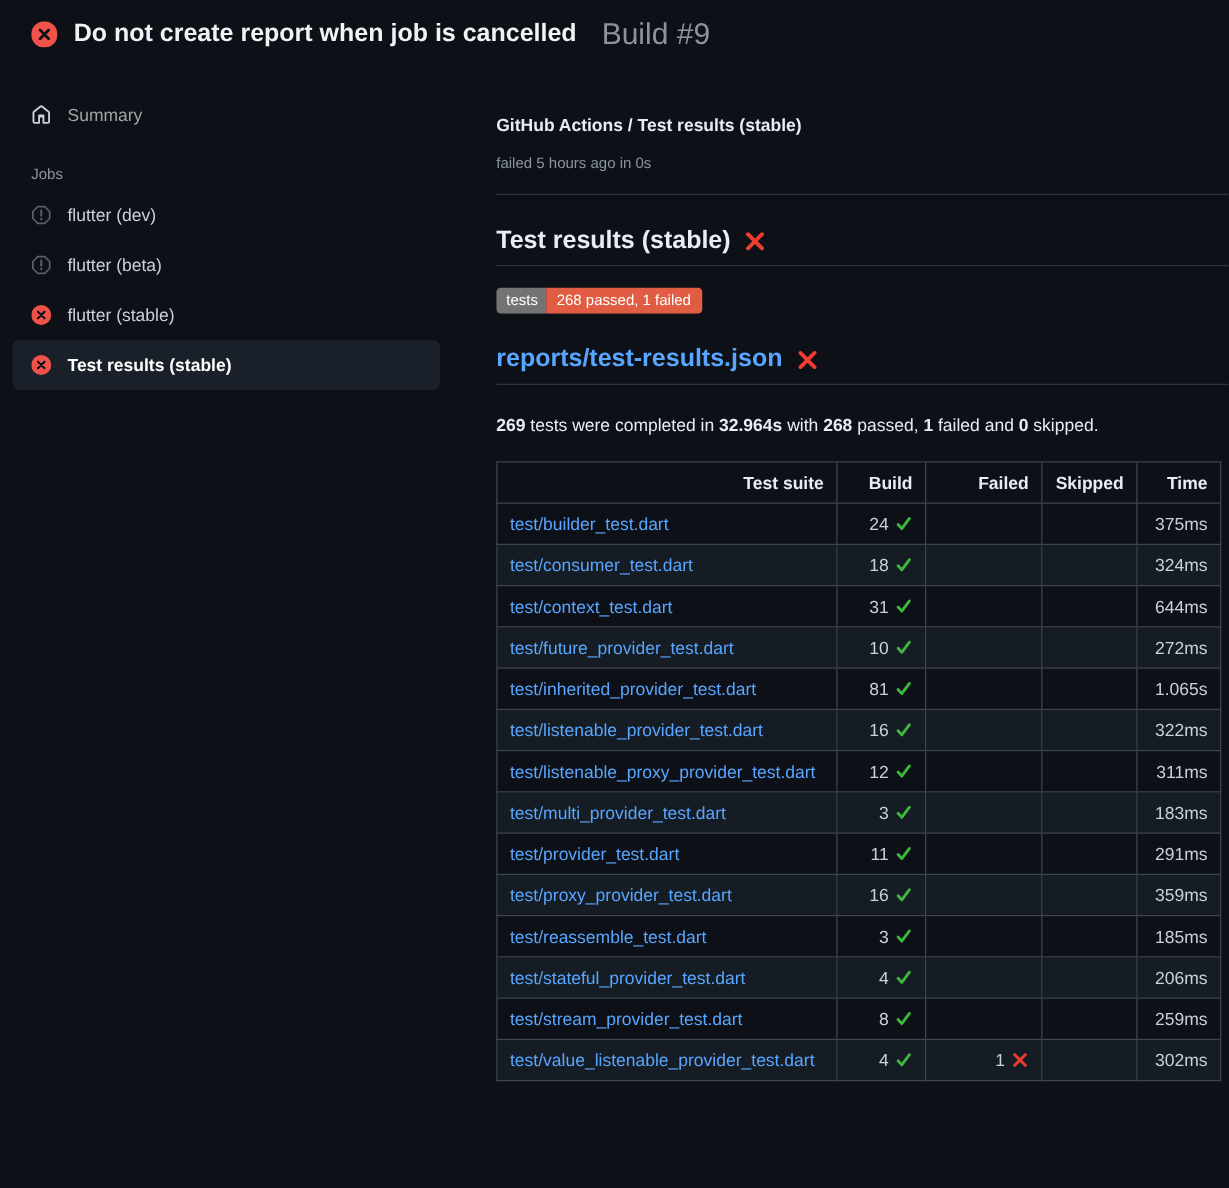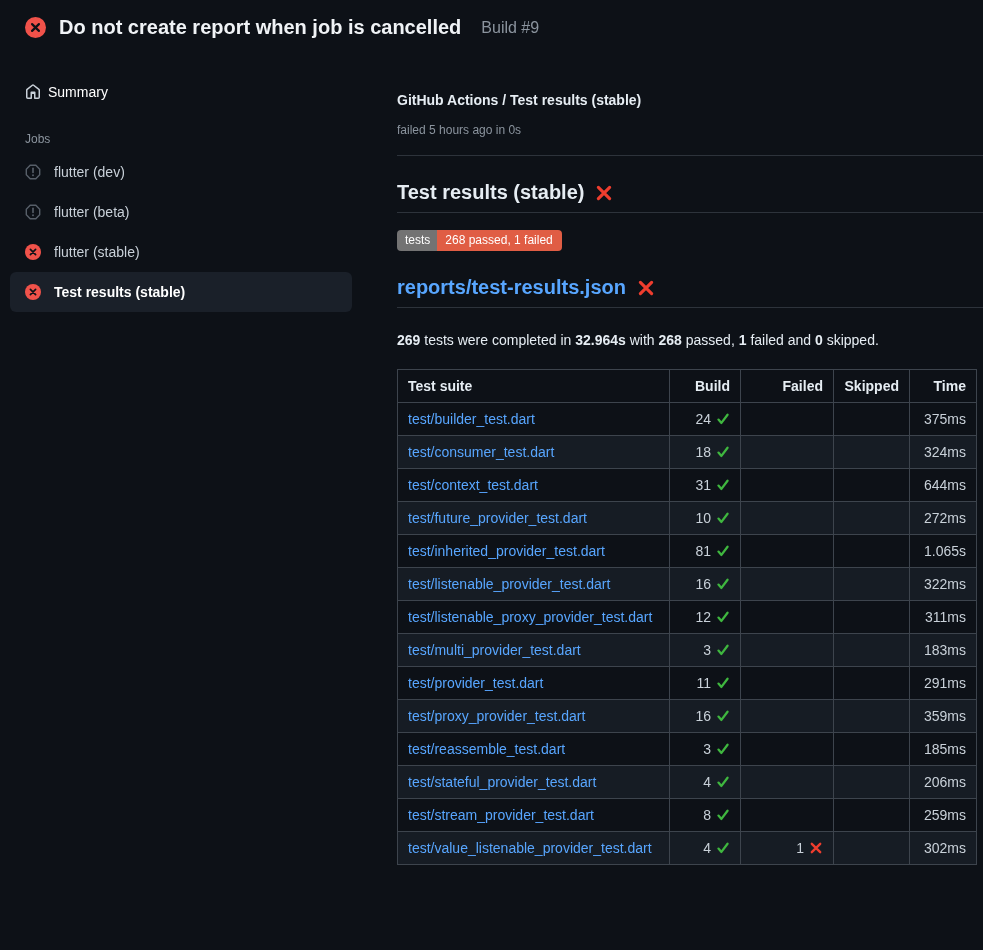--- a/index.html
+++ b/index.html
@@ -12,31 +12,31 @@
   }
 
   
   .top-header {
     display: flex; align-items: center;
     padding: 15px 0 10px 25px; gap: 13px;
     height: 50px;
   }
   .top-header .status-circle { width: 21px; height: 21px; flex-shrink: 0; }
   .top-header h1 { font-size: 20px; font-weight: 700; color: #f0f3f6; white-space: nowrap; }
-  .top-header .build-num { font-size: 16px; font-weight: 400; color: #8b949e; margin-left: 7px; }
+  .top-header .build-num { font-size: 24px; font-weight: 400; color: #8b949e; margin-left: 7px; }
 
   
   .layout { display: flex; align-items: flex-start; }
 
   
   .sidebar { width: 397px; flex-shrink: 0; padding: 26px 45px 0 10px; }
   .summary-item {
-    display: flex; align-items: center; gap: 7px;
+    display: flex; align-items: center; gap: 13px;
     padding: 8px 15px; border-radius: 6px; cursor: pointer;
-    color: #ffffff; font-size: 14px;
+    color: #a3a3a3; font-size: 14px;
   }
   .summary-item svg { width: 16px; height: 16px; flex-shrink: 0; }
   .jobs-label { margin: 24px 0 6px 15px; font-size: 12px; color: #8b949e; }
   .job-item {
     display: flex; align-items: center; gap: 13px;
     padding: 11px 15px; border-radius: 6px; cursor: pointer;
     color: #c9d1d9; font-size: 14px; line-height: 18px;
   }
   .job-item.selected { background: #1a2029; color: #ffffff; font-weight: 700; }
   .status-icon { width: 16px; height: 16px; flex-shrink: 0; display: block; }
@@ -69,21 +69,21 @@
   
   table.results {
     margin-top: 19px; border-collapse: collapse;
     width: 555px; font-size: 14px; table-layout: fixed;
   }
   .results th, .results td {
     border: 1px solid #3d444d; padding: 7px 10px; line-height: 18px;
     white-space: nowrap; overflow: hidden;
   }
   .results th { font-weight: 700; color: #e6edf3; text-align: right; }
-  .results th.col-suite { text-align: left; }
+  .results th.col-suite { text-align: right; }
   .results td { text-align: right; color: #c9d1d9; }
   .results td.cell-suite { text-align: left; }
   .results tbody tr:nth-child(even) { background: #161c24; }
   .results a.suite-link { color: #58a6ff; text-decoration: none; cursor: pointer; }
   .col-suite  { width: 272px; }
   .col-passed { width: 71px; }
   .col-failed { width: 93px; }
   .col-skipped{ width: 76px; }
   .col-time   { width: 67px; }
   .cell-icon { width: 14px; height: 14px; vertical-align: -2px; margin-left: 5px; }

